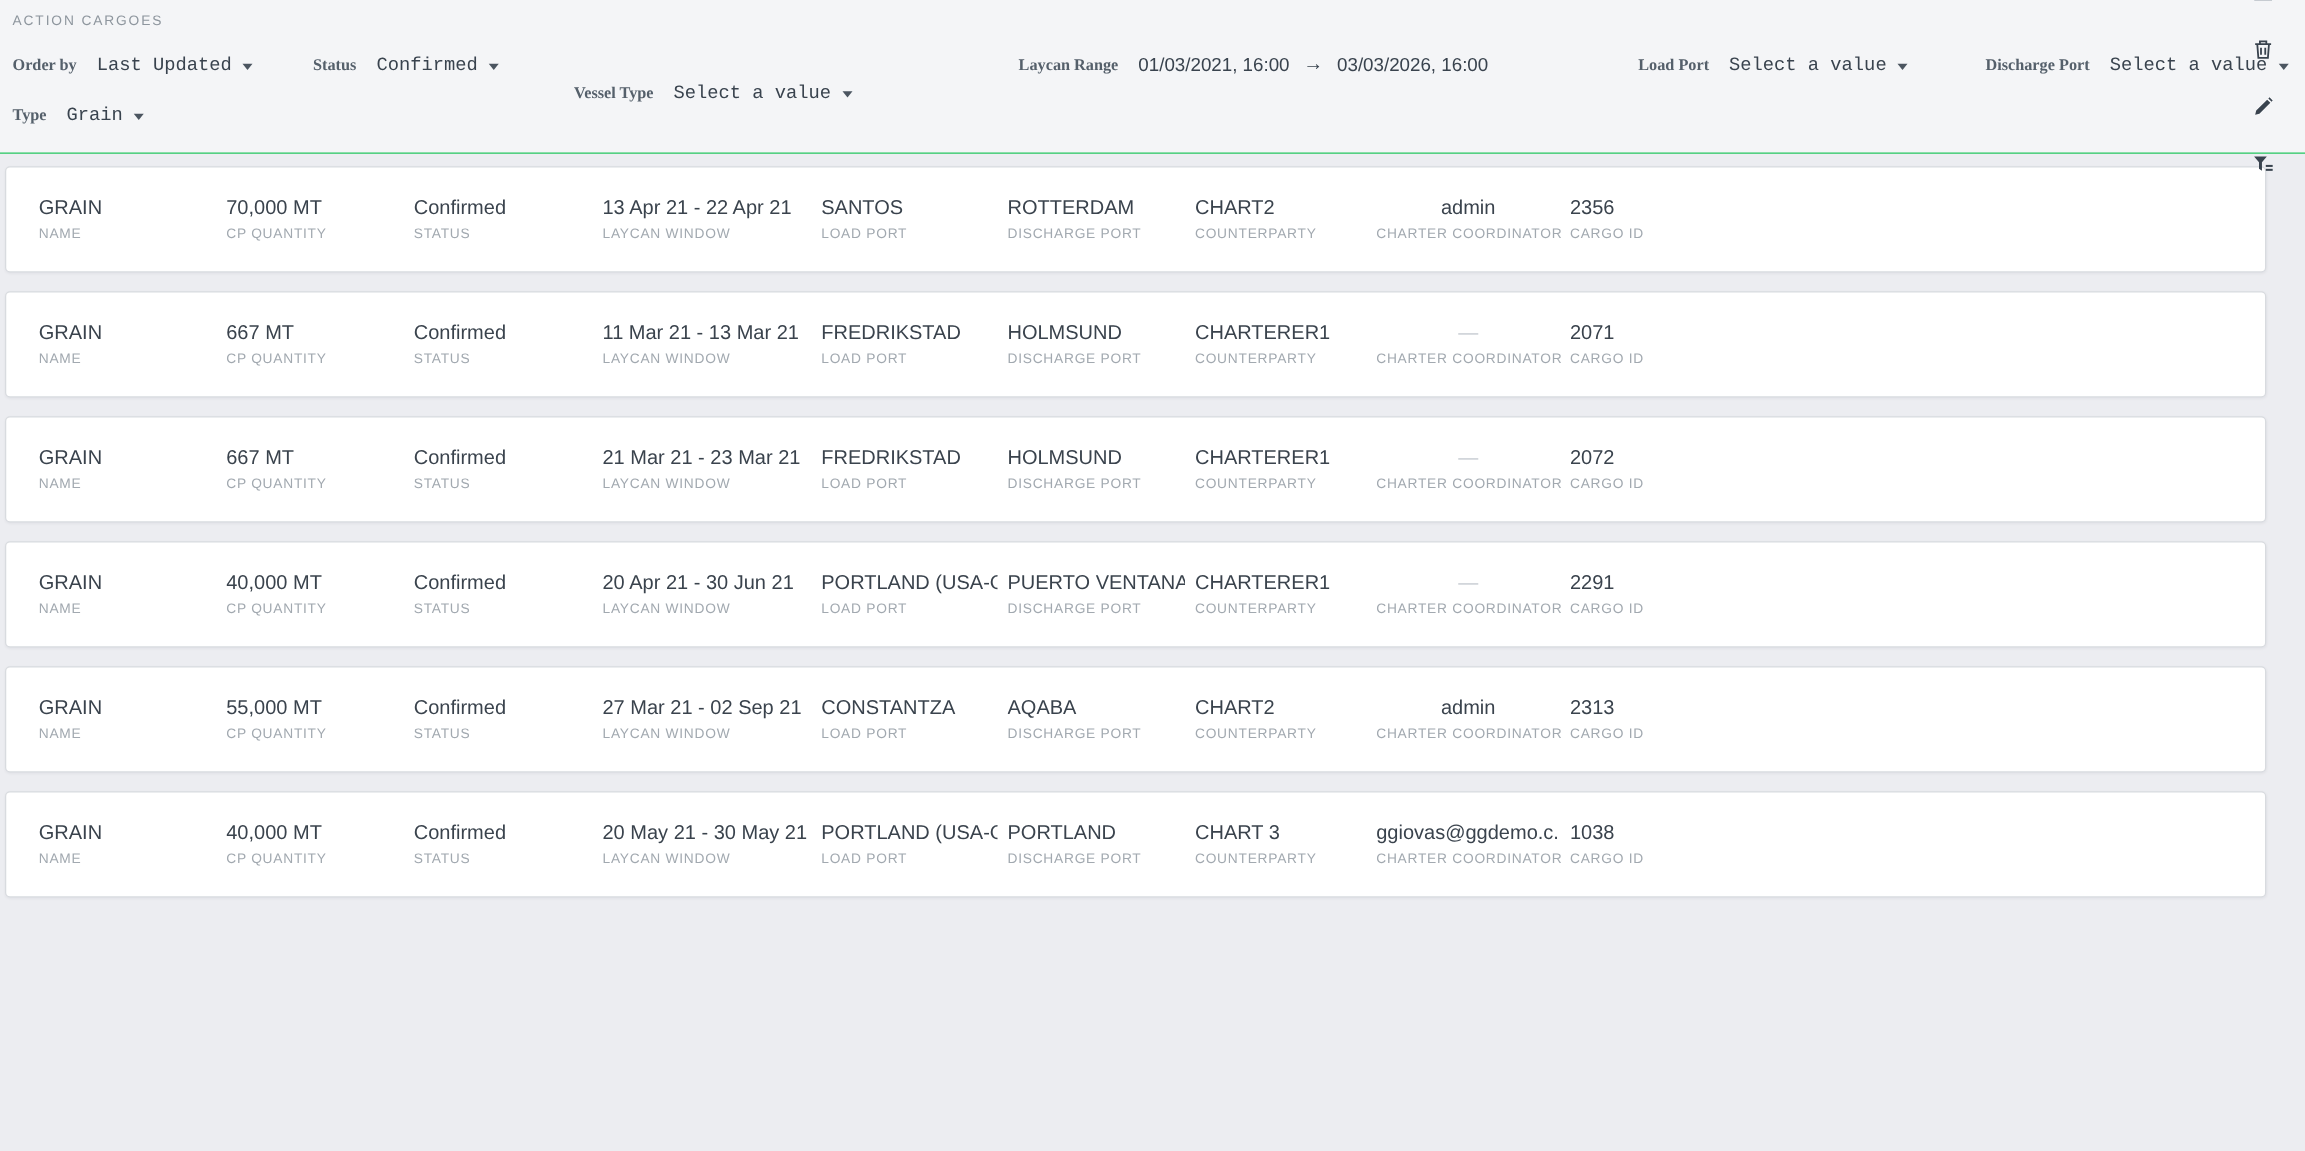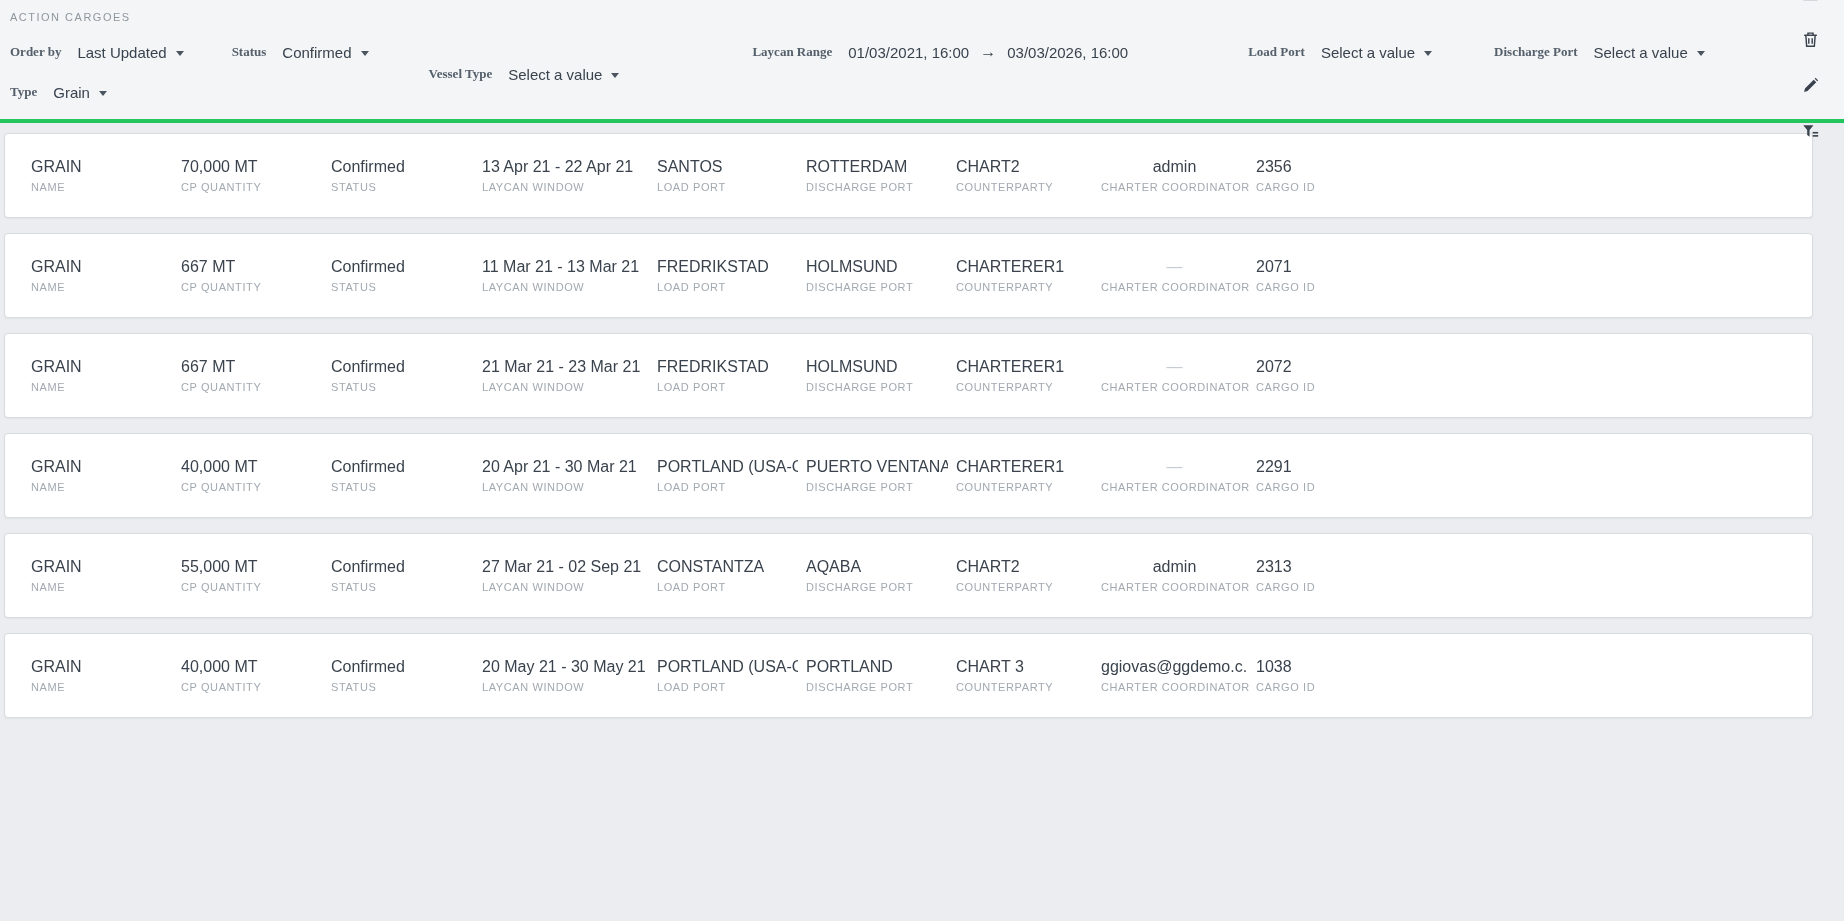--- a/index.html
+++ b/index.html
@@ -6,21 +6,21 @@
   html, body { width: 1844px; height: 921px; overflow: hidden; }
   body {
     font-family: "Liberation Sans", sans-serif;
     background: #ecedf1;
     color: #39434e;
   }
   
   .header {
     background: #f4f5f7;
     height: 123px;
-    border-bottom: 4px solid #22c55e;
+    border-bottom: 1px solid #22c55e;
     padding: 0 0 0 0;
   }
   .title-row {
     display: flex;
     justify-content: space-between;
     align-items: center;
     padding: 7px 24px 0 10px;
     height: 26px;
   }
   .page-title {
@@ -58,21 +58,21 @@
   }
   .filter-row-2 {
     display: flex; align-items: center;
     margin: 16px 0 0 10px;
     height: 24px;
   }
   .filter-group { display: flex; align-items: center; }
   .filter-label { font-size: 13px; font-weight: 700; color: #55606b; margin-right: 16px; white-space: nowrap; font-family: Liberation Serif, serif; }
   .filter-value {
     display: flex; align-items: center; gap: 9px;
-    font-size: 15px; color: #39434e; cursor: pointer; white-space: nowrap;
+    font-size: 15px; color: #39434e; cursor: pointer; white-space: nowrap; font-family: Liberation Mono, monospace;
   }
   .date-range { display: flex; align-items: center; gap: 9px; font-size: 15px; }
   .date-value { cursor: pointer; }
   .range-arrow { font-size: 16px; font-weight: 700; color: #39434e; padding: 0 2px; }
   .mg1 { margin-left: 48px; }
   .mg2 { margin-left: 60px; margin-top: 44px; }
   .mg3 { margin-left: 133px; text-align: center; }
   .mg4 { margin-left: 120px; }
   .mg5 { margin-left: 62px; }
   
@@ -342,21 +342,21 @@
     </div>
     <div class="field col-qty">
       <div class="val">40,000 MT</div>
       <div class="lbl">CP QUANTITY</div>
     </div>
     <div class="field col-status">
       <div class="val">Confirmed</div>
       <div class="lbl">STATUS</div>
     </div>
     <div class="field col-laycan">
-      <div class="val">20 Apr 21 - 30 Mar 21</div>
+      <div class="val">20 Apr 21 - 30 Jun 21</div>
       <div class="lbl">LAYCAN WINDOW</div>
     </div>
     <div class="field col-load">
       <div class="val">PORTLAND (USA-O...</div>
       <div class="lbl">LOAD PORT</div>
     </div>
     <div class="field col-discharge">
       <div class="val">PUERTO VENTANAS</div>
       <div class="lbl">DISCHARGE PORT</div>
     </div>

